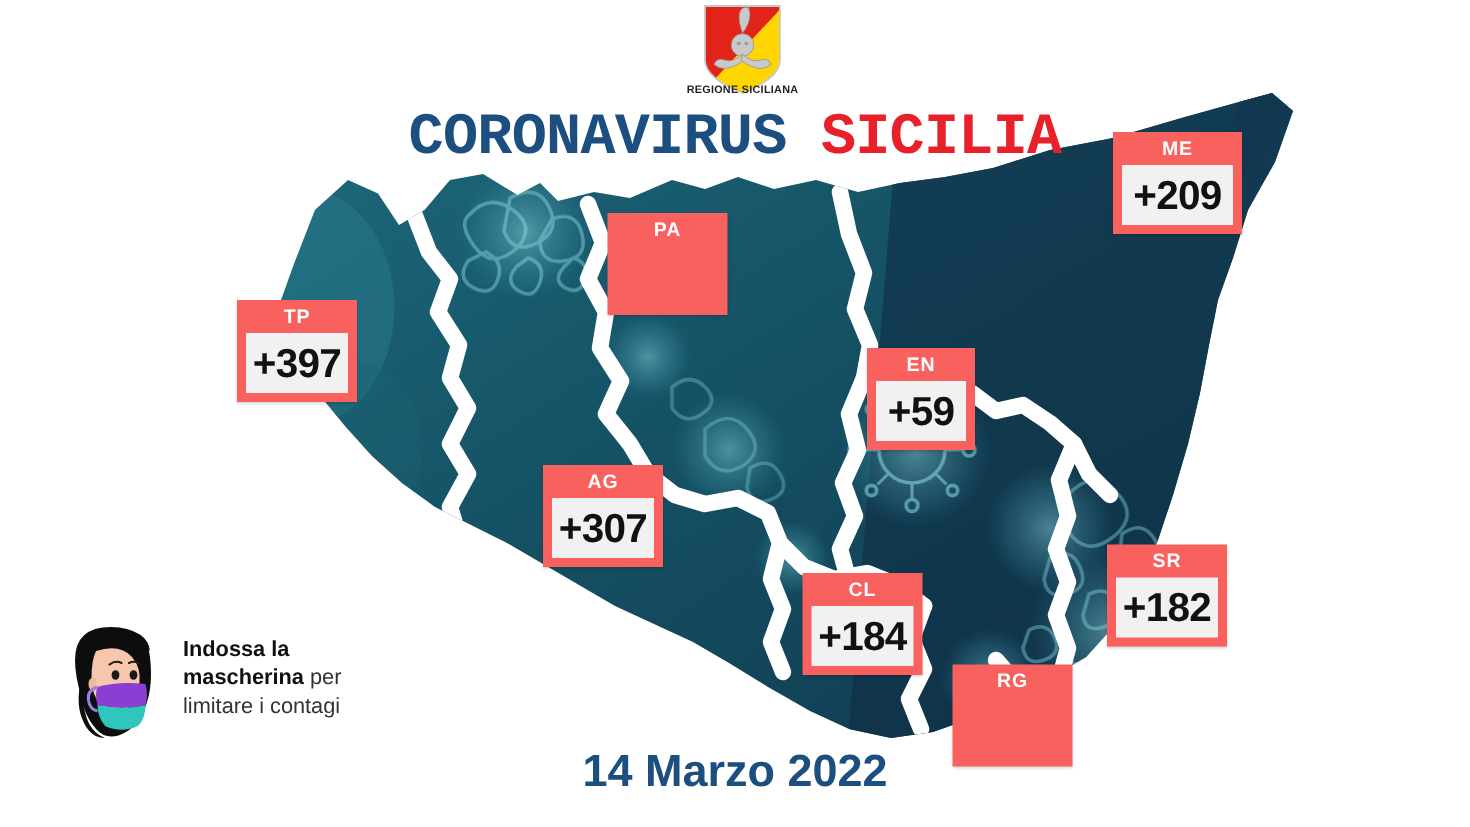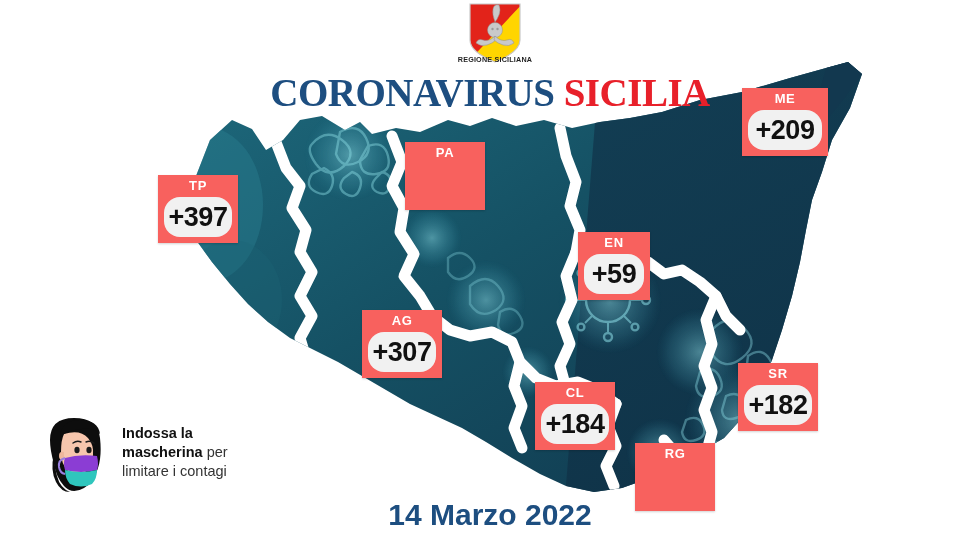--- a/index.html
+++ b/index.html
@@ -16,21 +16,21 @@
   #emblem-caption{
     position:absolute;left:440px;top:55px;width:110px;text-align:center;
     font-size:7.2px;font-weight:bold;color:#1f1f1f;letter-spacing:.2px;
     font-family:"Liberation Sans", sans-serif;
   }
 
   
   #title{
     position:absolute;left:0;top:70px;width:980px;text-align:center;
     font-size:39px;font-weight:bold;letter-spacing:-.5px;
-    font-family:Liberation Serif, serif;white-space:nowrap;
+    font-family:Liberation Mono, monospace;white-space:nowrap;
   }
   #title .w1{color:#1d4e80;}
   #title .w2{color:#e8202a;}
 
   
   #map{position:absolute;left:0;top:0;width:980px;height:551px;}
   #map svg{display:block;width:980px;height:551px;}
 
   
   #date{
@@ -55,21 +55,21 @@
   .badge{position:absolute;background:#f8615e;box-shadow:0 1px 2px rgba(0,0,0,.18);}
   .badge .code{
     position:absolute;left:0;top:0;width:100%;height:22px;line-height:22px;
     text-align:center;color:#ffffff;font-weight:bold;font-size:13px;
     letter-spacing:.6px;font-family:"Liberation Sans", sans-serif;
   }
   .badge .val{
     position:absolute;left:6px;right:6px;top:22px;bottom:6px;
     background:#f1f1f1;color:#111;font-weight:bold;
     display:flex;align-items:center;justify-content:center;
-    font-size:27px;letter-spacing:-.5px;font-family:"Liberation Sans", sans-serif;border-radius:16px;
+    font-size:27px;letter-spacing:-.5px;font-family:"Liberation Sans", sans-serif;
   }
 </style>
 </head>
 <body>
 
 <div id="stage">
 
   <div id="map">
     <svg viewBox="0 0 980 551" xmlns="http://www.w3.org/2000/svg">
       <defs>
@@ -235,21 +235,21 @@
       <g fill="#9a9a9a">
         <circle cx="26.5" cy="27" r="1.2"></circle>
           <circle cx="31.5" cy="27" r="1.2"></circle>
       </g>
     </svg>
   </div>
   <div id="emblem-caption">REGIONE SICILIANA</div>
 
   <div id="title"><span class="w1">CORONAVIRUS</span><span>&nbsp;</span><span class="w2">SICILIA</span></div>
 
-  <div class="badge" style="left:158px;top:175px;width:80px;height:68px;">
+  <div class="badge" style="left:158px;top:200px;width:80px;height:68px;">
     <div class="code">TP</div>
     <div class="val">+397</div>
   </div>
 
   <div class="badge" style="left:405px;top:142px;width:80px;height:68px;">
     <div class="code">PA</div>
   </div>
 
   <div class="badge" style="left:742px;top:88px;width:86px;height:68px;">
     <div class="code">ME</div>

